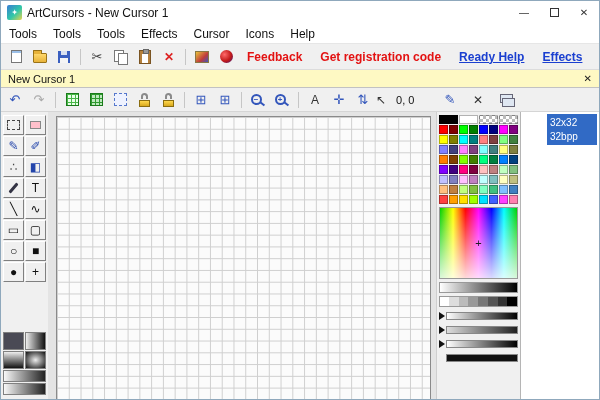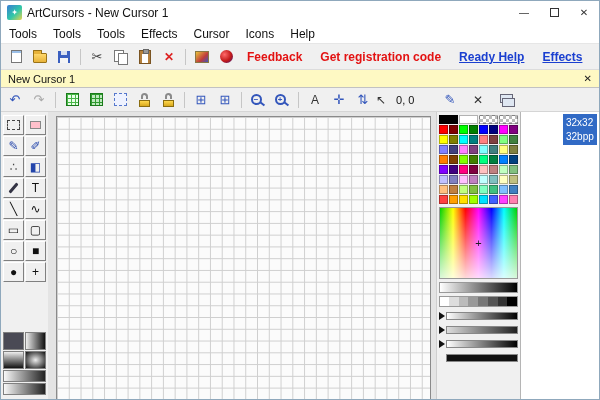--- a/index.html
+++ b/index.html
@@ -107,21 +107,21 @@
   .dither2{ height:11px; border:1px solid #999; background:linear-gradient(90deg,#fff 0 12%,#ddd 0 25%,#bbb 0 37%,#999 0 50%,#777 0 62%,#555 0 75%,#333 0 87%,#000 0); }
   .slider{ display:flex; align-items:center; height:11px; gap:1px; }
   .thumb{ width:0; height:0; border-top:4px solid transparent; border-bottom:4px solid transparent; border-left:6px solid #111; }
   .thumb-light{ border-left-color:#eee; }
   .track{ flex:1; height:8px; border:1px solid #888; background:linear-gradient(90deg,#fff,#000); }
   .track2{ background:linear-gradient(90deg,#ddd,#222); }
   .track4{ background:#101010; }
 
   
   .preview-panel{ width:79px; background:#fff; border-left:1px solid #b5b5b5; padding:2px; flex:0 0 auto; }
-  .preview-item{ display:flex; gap:18px; }
+  .preview-item{ display:flex; gap:2px; }
   .preview-thumb{ width:22px; height:30px; background:#fff; }
   .preview-label{ flex:1; background:#316ac5; color:#fff; font-size:10px; padding:2px 3px; line-height:1.35; }
 </style>
 </head>
 <body>
 
 <div class="window">
 
   <div class="titlebar">
     <div class="app-icon">

